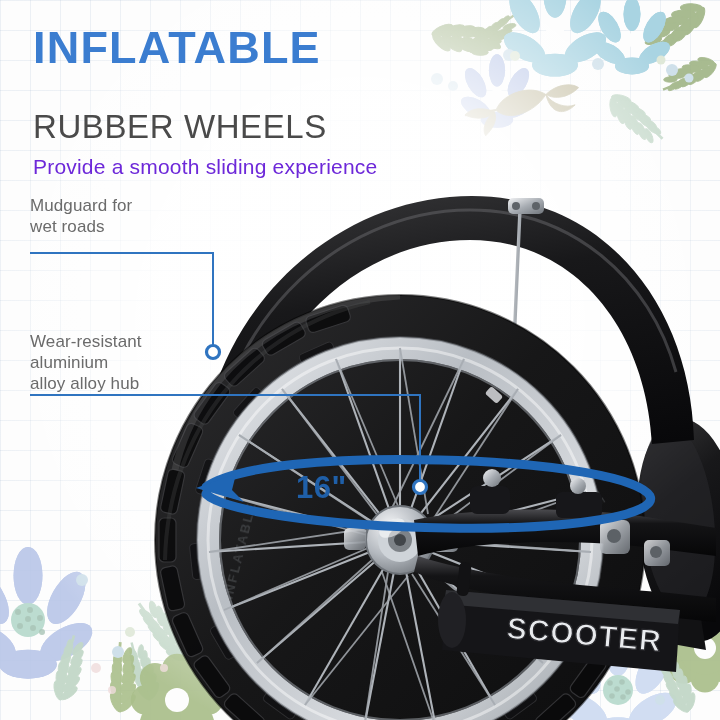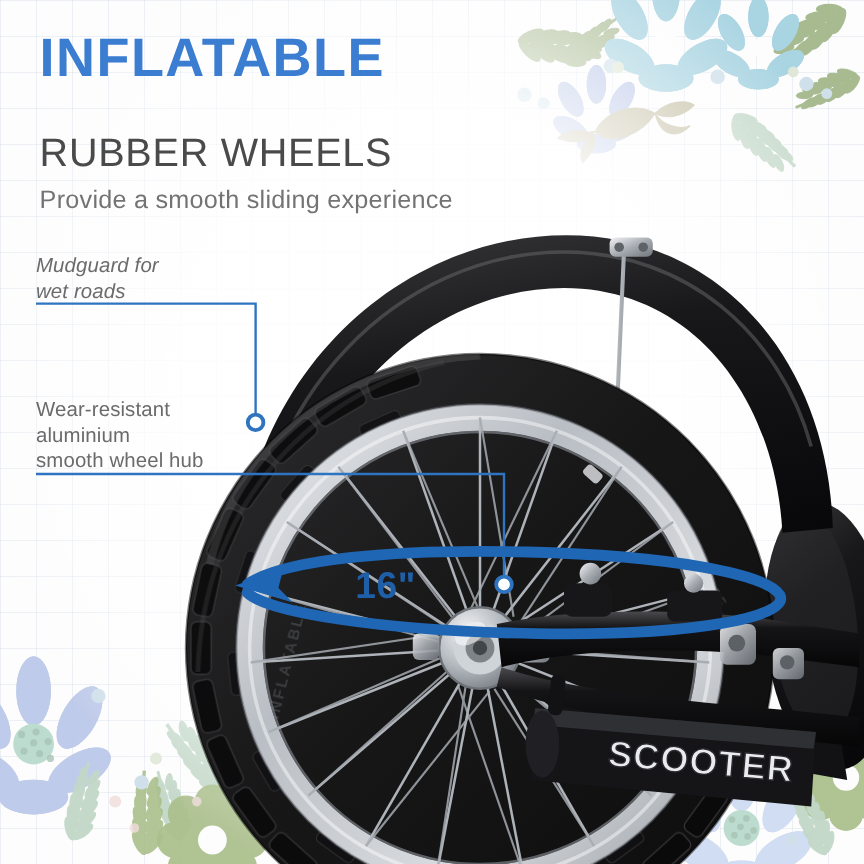--- a/index.html
+++ b/index.html
@@ -44,34 +44,34 @@
     letter-spacing:.6px;
     font-weight:400;
     color:#4a4a4a;
     white-space:nowrap;
     margin-top:32px;
   }
   .sub{
     font-size:21px;line-height:30px;
     letter-spacing:.2px;
     font-weight:400;
-    color:#737373;
+    color:#6d28d9;
     white-space:nowrap;
     margin-top:4px;
   }
   
   .callout{
     position:absolute;
     font-size:17px;
     line-height:21px;
     color:#6b6b6b;
     letter-spacing:.1px;
     white-space:pre-line;
   }
-  #callout-mudguard{left:30px;top:211px;font-style:italic;}
+  #callout-mudguard{left:30px;top:195px;}
   #callout-hub{left:30px;top:331px;}
   .dim-text{
     position:absolute;
     font-size:31px;
     font-weight:700;
     color:#1f5fa8;
     letter-spacing:.5px;
   }
   #dim-16{left:296px;top:470px;}
   svg.layer{position:absolute;inset:0;width:720px;height:720px;pointer-events:none;}
@@ -588,17 +588,17 @@
     <div class="h1">INFLATABLE</div>
     <div class="h2">RUBBER WHEELS</div>
     <div class="sub">Provide a smooth sliding experience</div>
   </div>
 
   <div class="callout" id="callout-mudguard">Mudguard for
 wet roads</div>
 
   <div class="callout" id="callout-hub">Wear-resistant
 aluminium
-smooth wheel hub</div>
+alloy alloy hub</div>
 
   <div class="dim-text" id="dim-16">16"</div>
 
 </div>
 
 </body></html>

